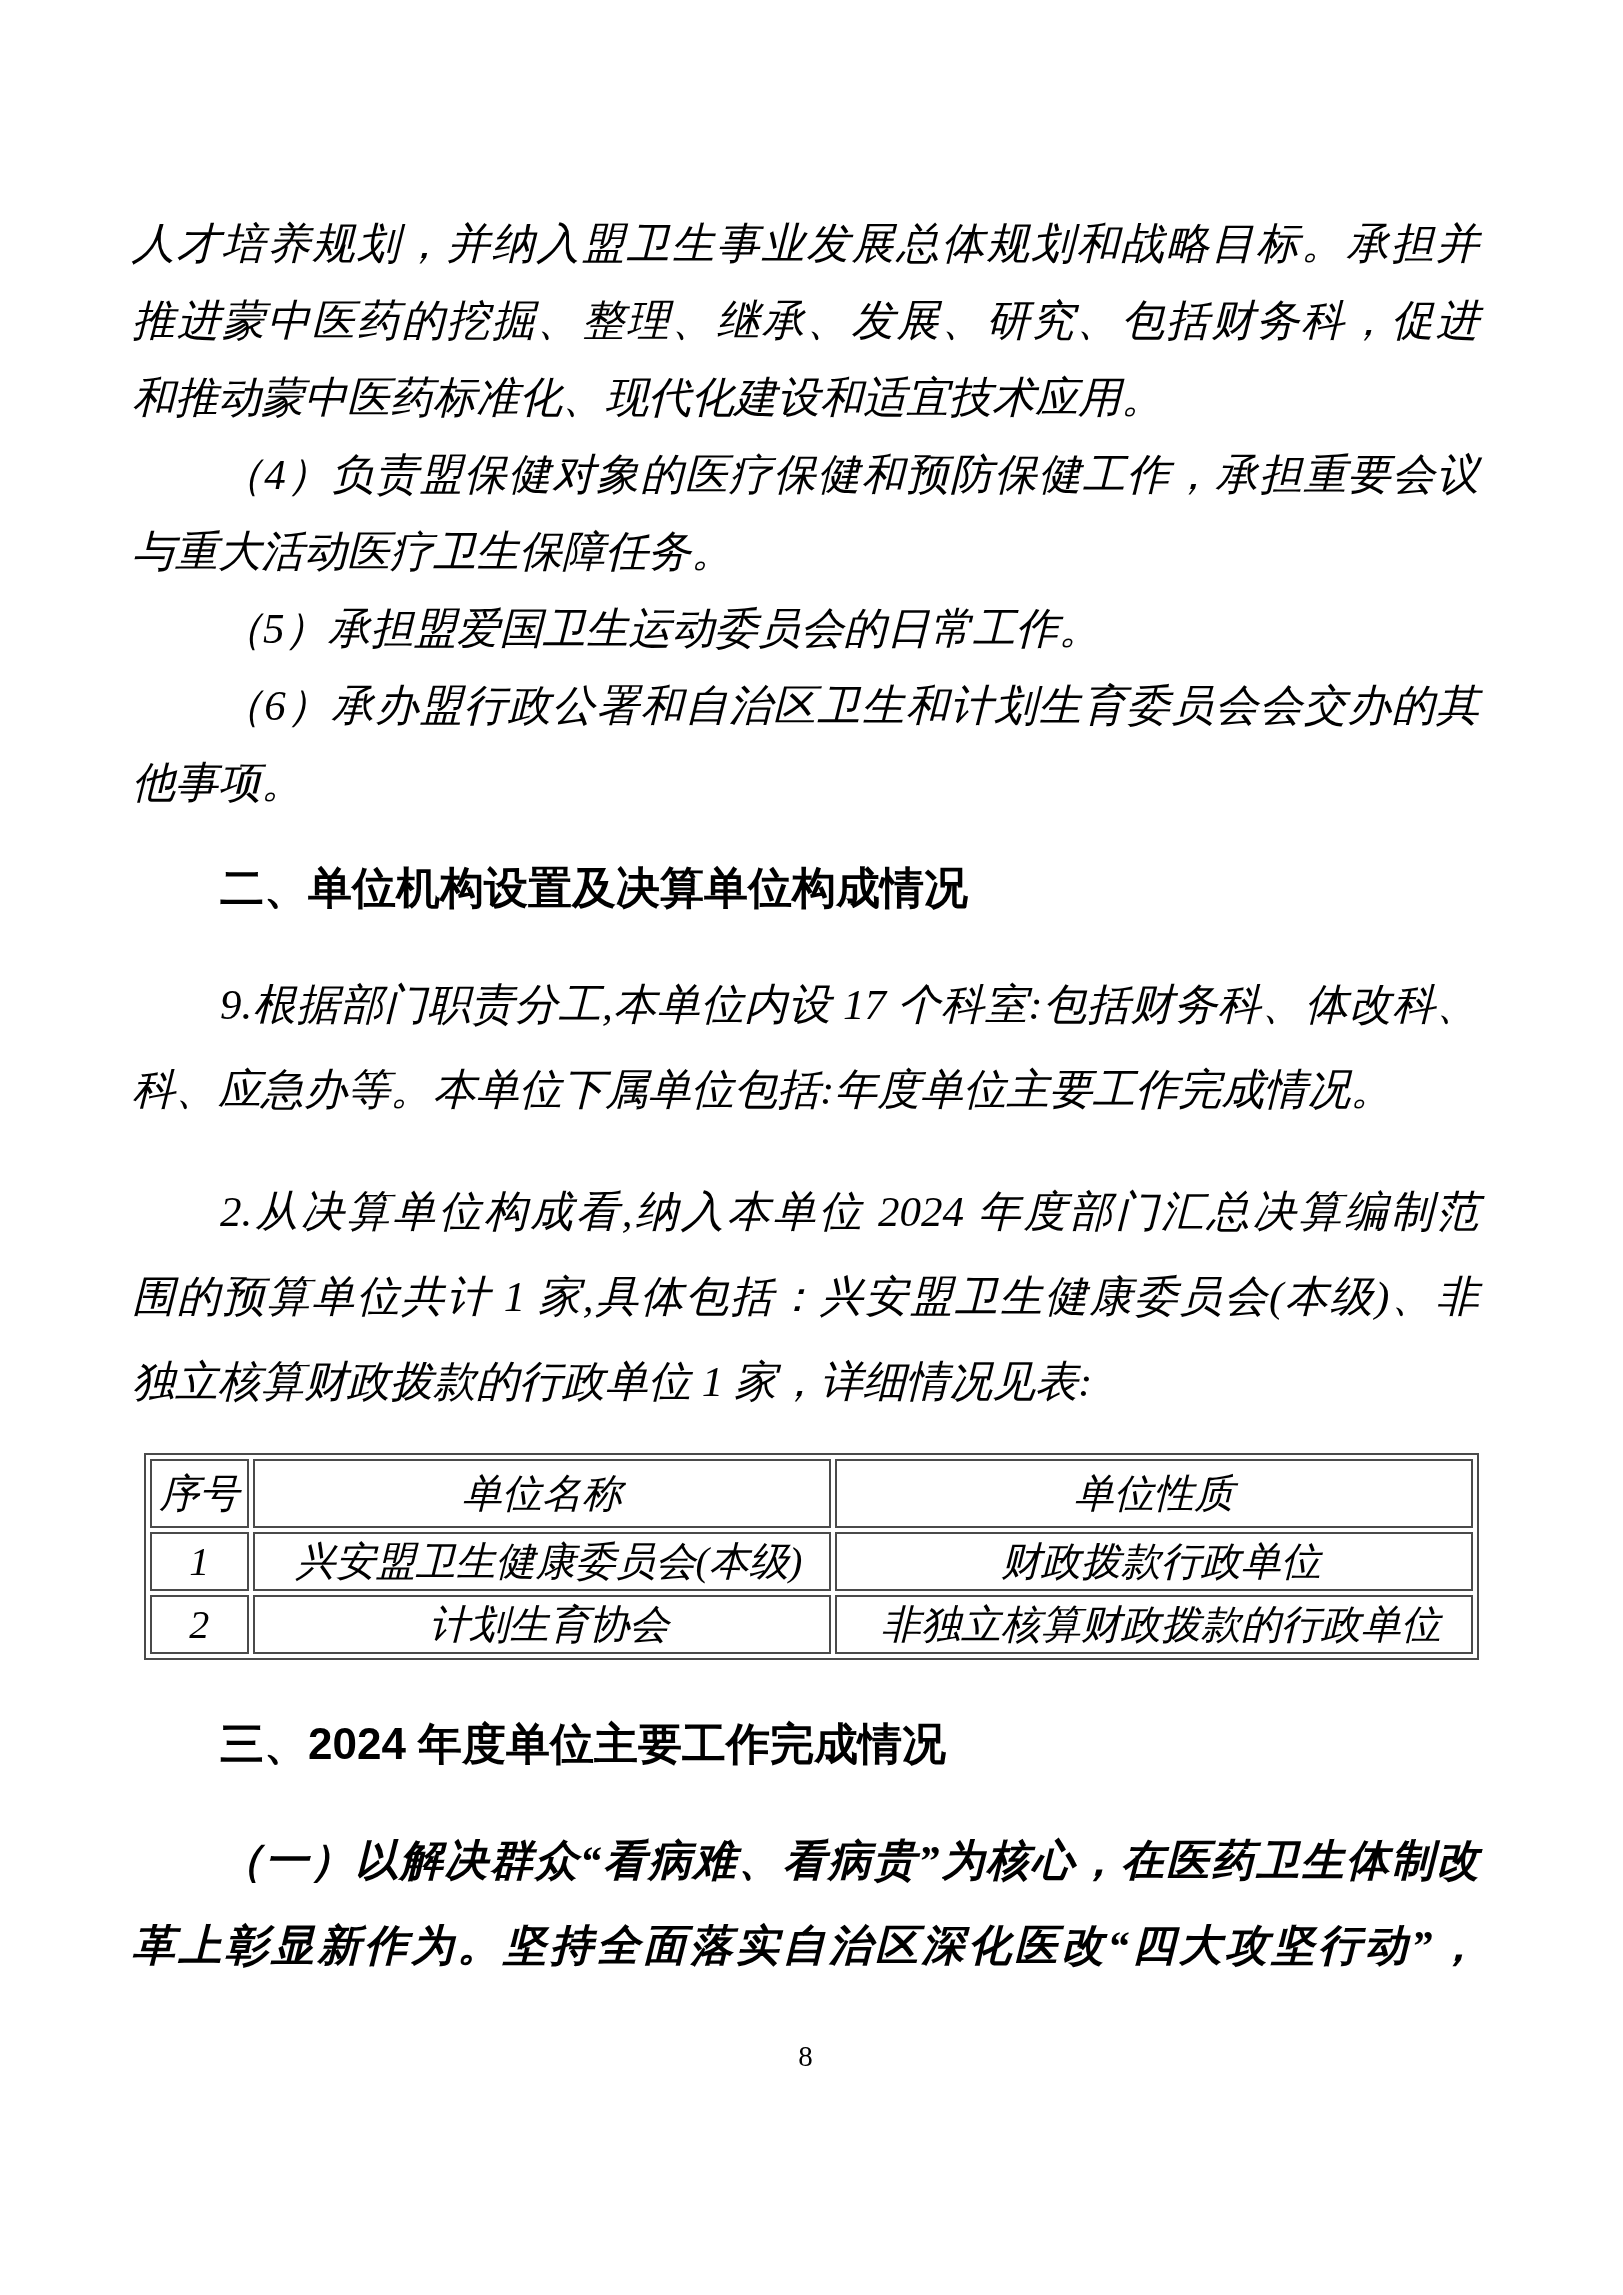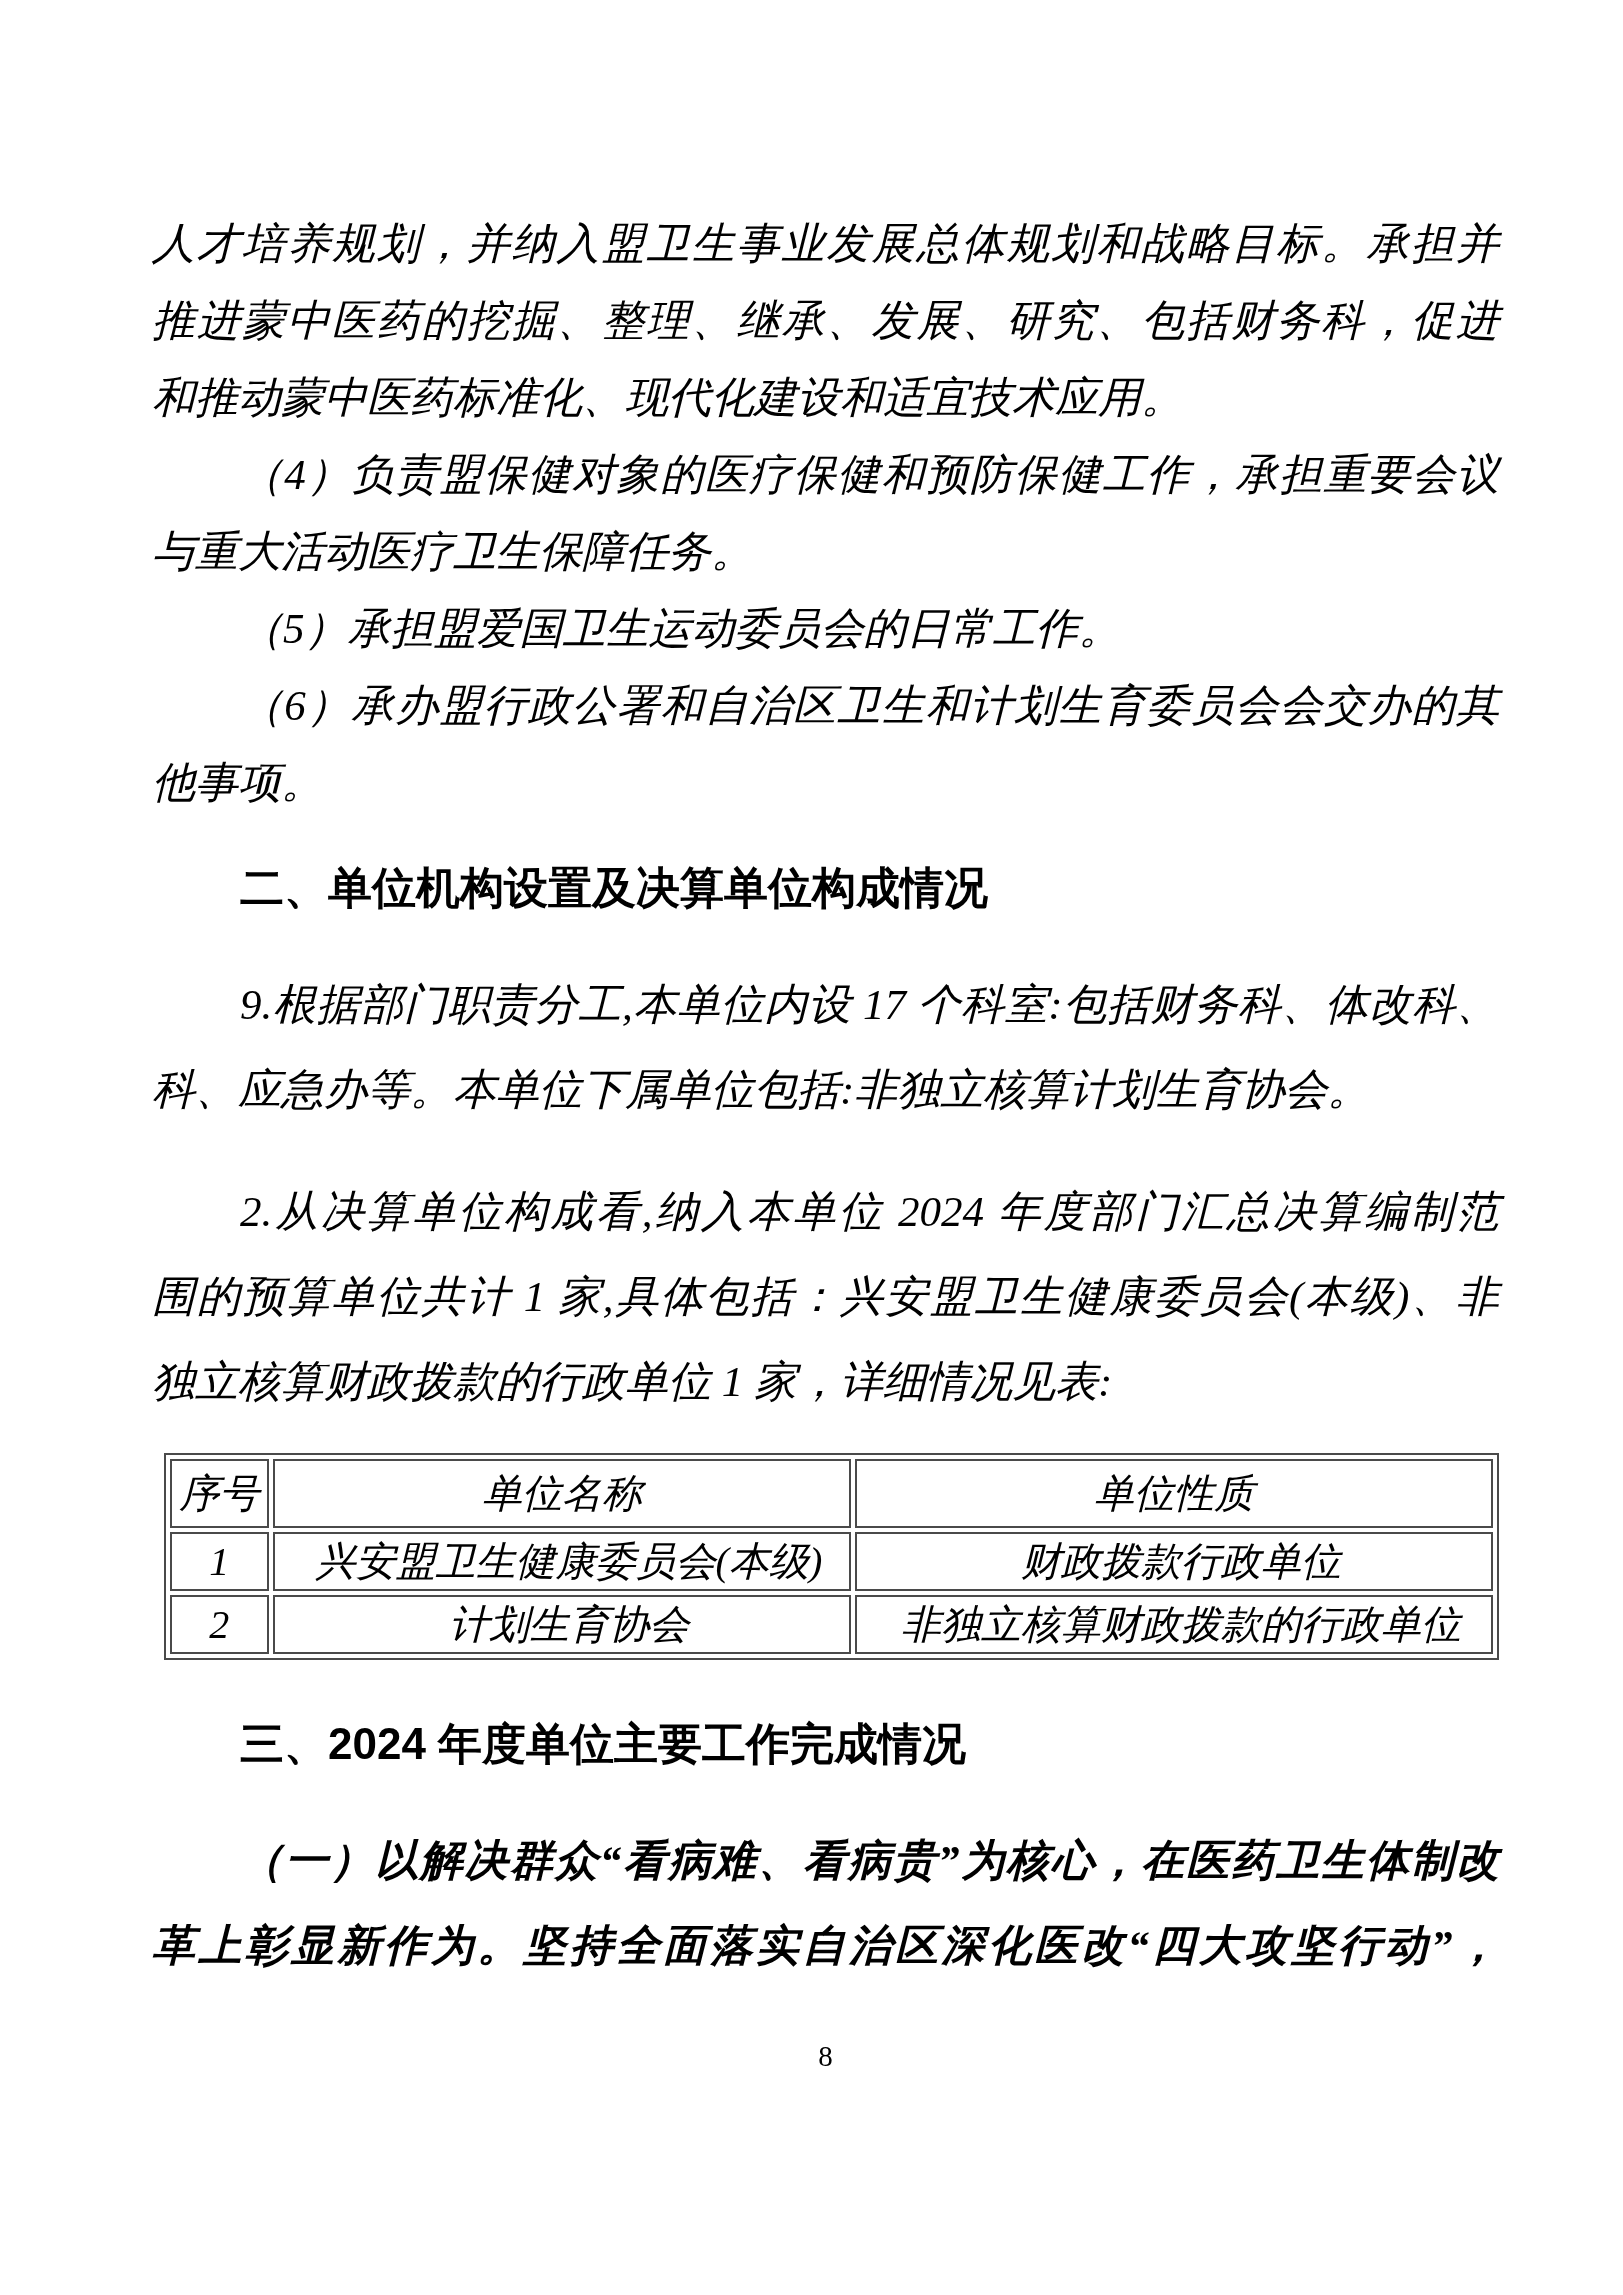--- a/index.html
+++ b/index.html
@@ -8,21 +8,21 @@
     width: 1623px;
     height: 2295px;
     margin: 0 auto;
     background: #ffffff;
     color: #000000;
     font-family: "Liberation Serif", serif;
     overflow: hidden;
   }
   .content {
     position: absolute;
-    left: 152px;
+    left: 132px;
     top: 0;
     width: 1347px;
     padding-top: 205px;
   }
   
   .line {
     font-size: 43px;
     line-height: 77px;
     font-style: italic;
     text-align: justify;
@@ -110,21 +110,21 @@
 
     <div>
       <div class="line indent">（6）承办盟行政公署和自治区卫生和计划生育委员会会交办的其</div>
       <div class="line last">他事项。</div>
     </div>
 
     <div id="heading2" class="heading">二、单位机构设置及决算单位构成情况</div>
 
     <div id="para1" class="sec23">
       <div class="line indent">9.根据部门职责分工,本单位内设 17 个科室:包括财务科、体改科、</div>
-      <div class="line last">科、应急办等。本单位下属单位包括:非独立核算计划生育协会。</div>
+      <div class="line last">科、应急办等。本单位下属单位包括:年度单位主要工作完成情况。</div>
     </div>
 
     <div id="para2" class="sec23">
       <div class="line indent">2.从决算单位构成看,纳入本单位 2024 年度部门汇总决算编制范</div>
       <div class="line">围的预算单位共计 1 家,具体包括：兴安盟卫生健康委员会(本级)、非</div>
       <div class="line last">独立核算财政拨款的行政单位 1 家，详细情况见表:</div>
     </div>
 
     <div id="orgtable">
       <table class="units">

